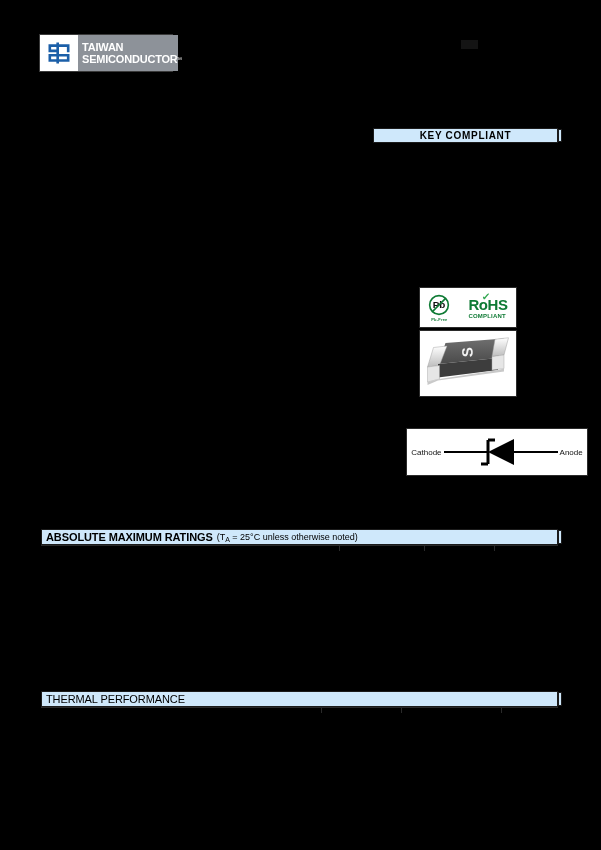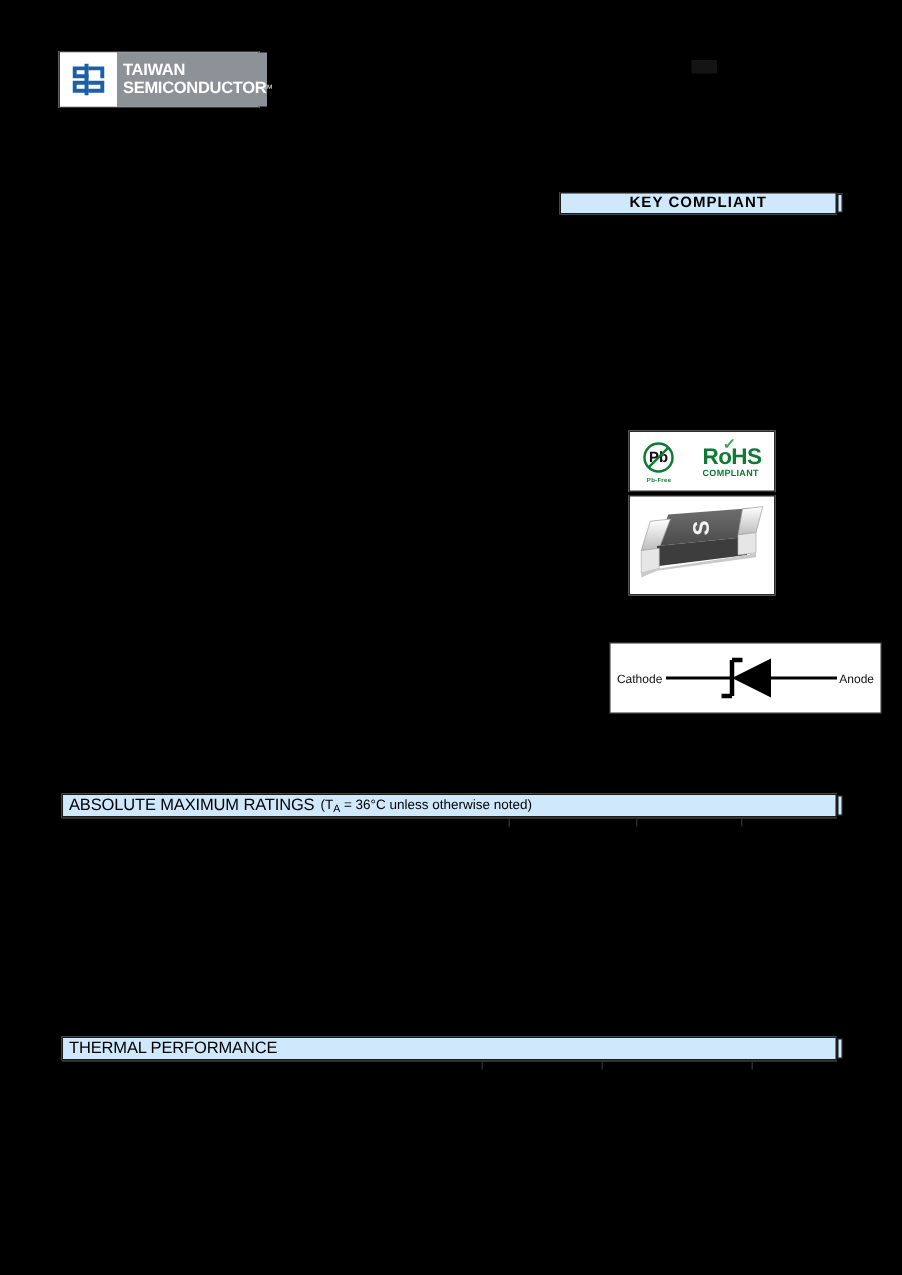--- a/index.html
+++ b/index.html
@@ -75,21 +75,21 @@
   }
   #key-parameters-bar .bar-title{
     font-size:10px;font-weight:bold;letter-spacing:0.7px;
   }
 
   #amr-bar{
     left:41px;top:529px;width:517px;height:16px;
     padding-left:4px;
   }
   #amr-bar .bar-title{
-    font-size:11px;font-weight:normal;letter-spacing:-0.1px;
+    font-size:11px;font-weight:bold;letter-spacing:-0.1px;
   }
   #amr-bar .bar-note{
     font-size:9px;font-weight:normal;margin-left:4px;
   }
   .sub{font-size:7px;vertical-align:-2px;}
 
   #thermal-bar{
     left:41px;top:691px;width:517px;height:16px;
     padding-left:4px;
   }
@@ -247,21 +247,21 @@
 
         <line x1="72" y1="17" x2="116" y2="17" stroke="#000000" stroke-width="2"></line>
       </svg>
       <span class="sym-label">Anode</span>
     </div>
 
   </div>
 
   <div class="bar" id="amr-bar">
     <span class="bar-title">ABSOLUTE MAXIMUM RATINGS</span>
-    <span class="bar-note"><span>(T</span><span class="sub">A</span><span> = 36°C unless otherwise noted)</span></span>
+    <span class="bar-note"><span>(T</span><span class="sub">A</span><span> = 25°C unless otherwise noted)</span></span>
     <span class="bar-right-edge"></span>
   </div>
 
   <div class="tbl-row" style="left:41px;top:545px;width:517px;">
     <div class="cell" style="width:299px;"></div>
     <div class="cell" style="width:85px;"></div>
     <div class="cell" style="width:70px;"></div>
     <div class="cell" style="width:63px;"></div>
   </div>
 

